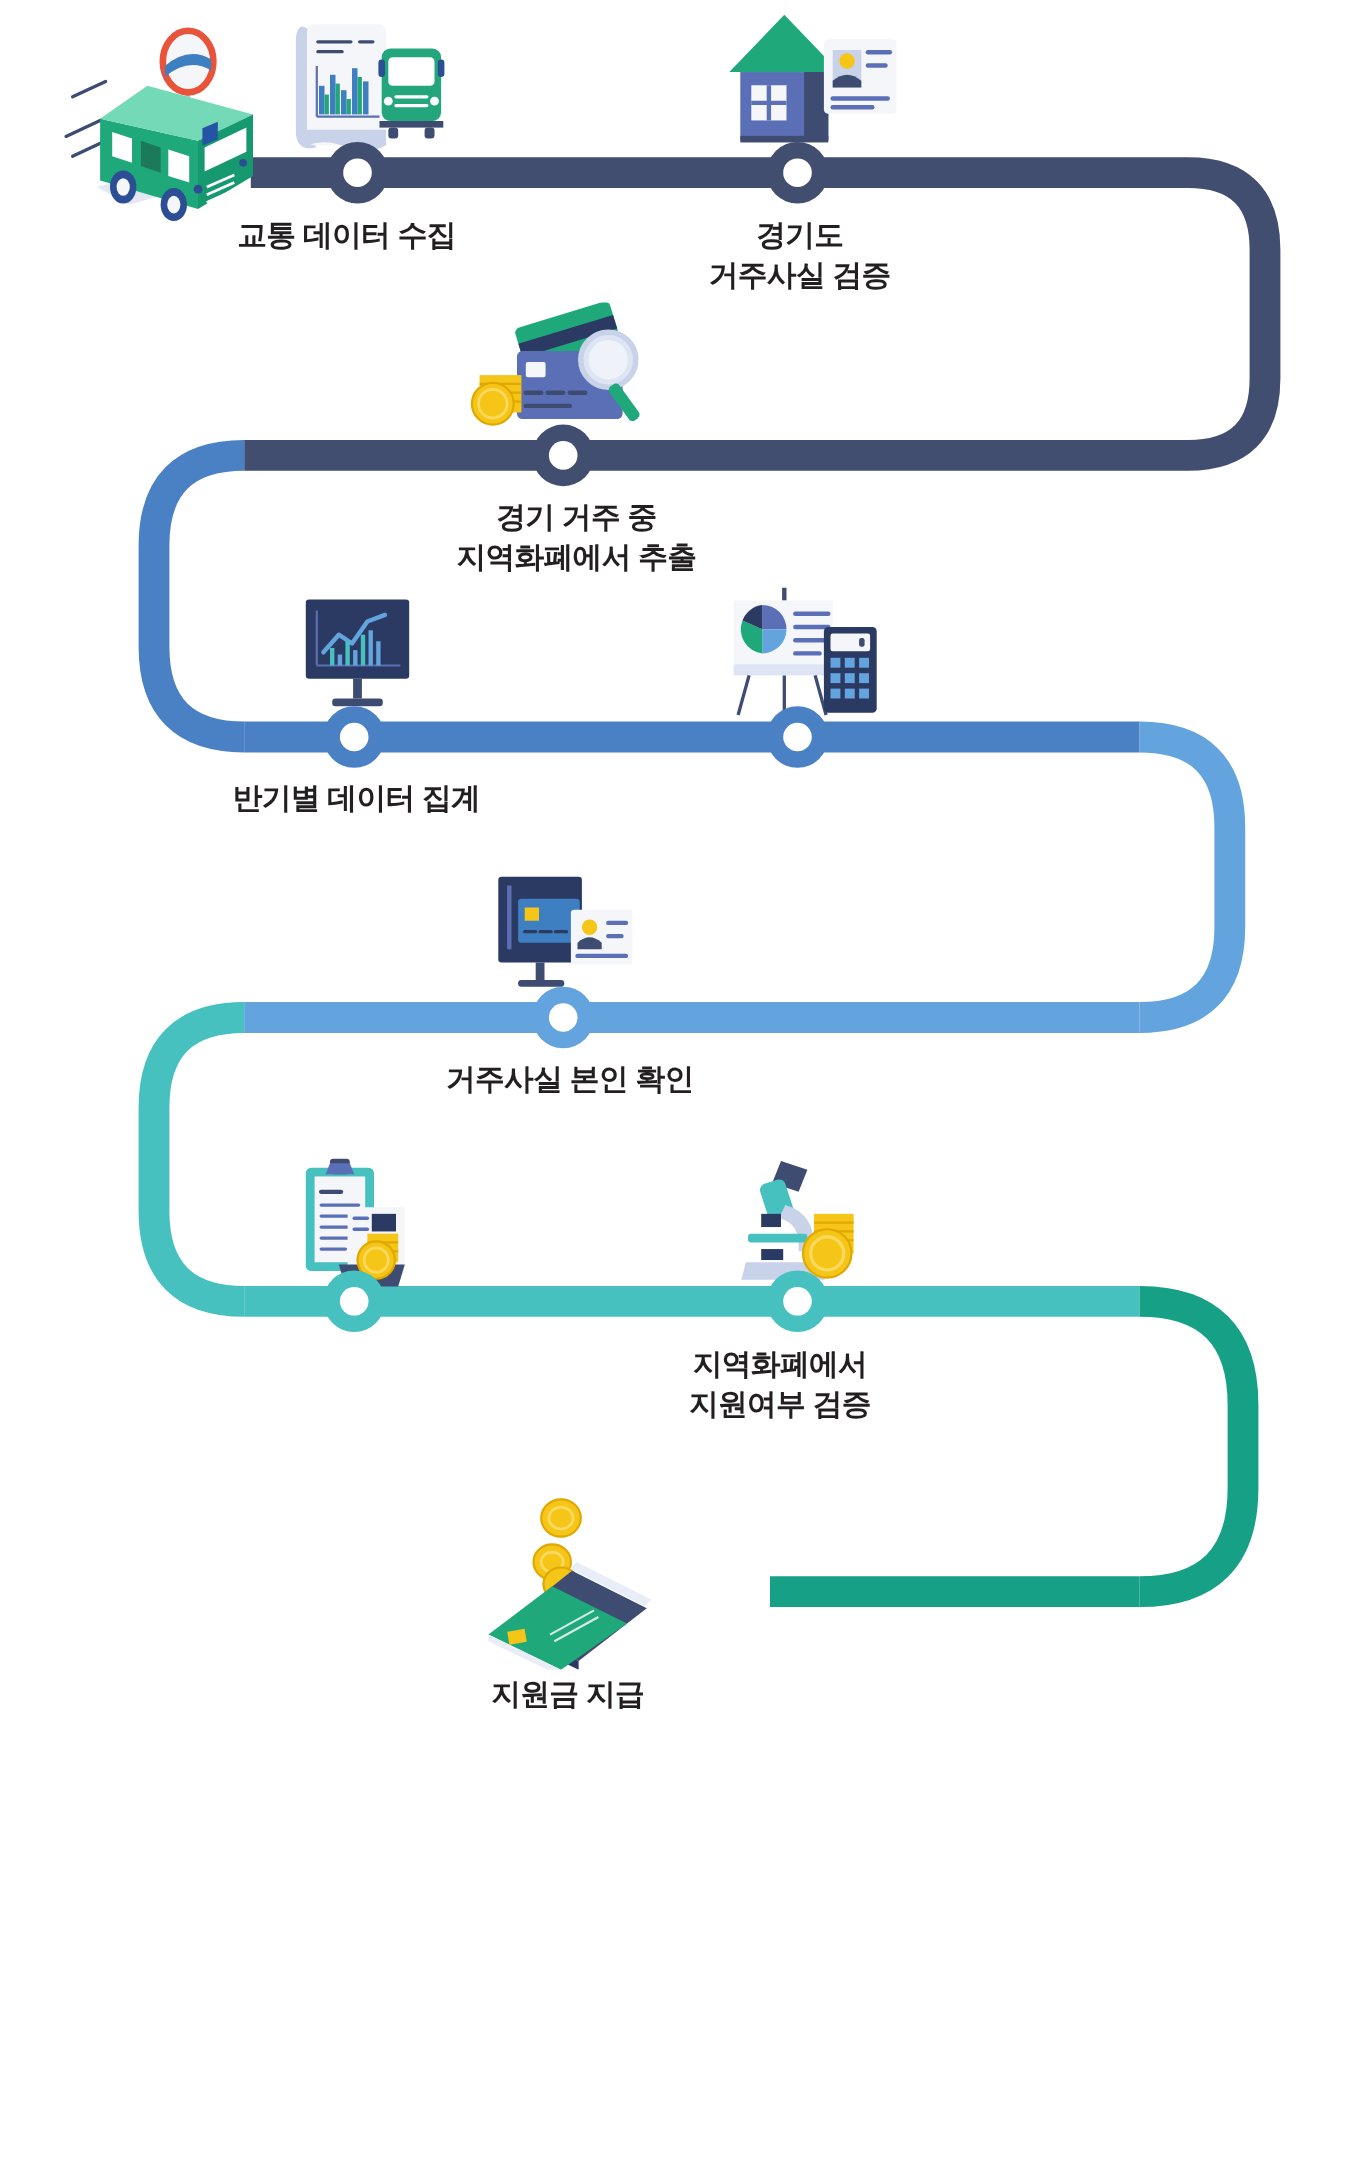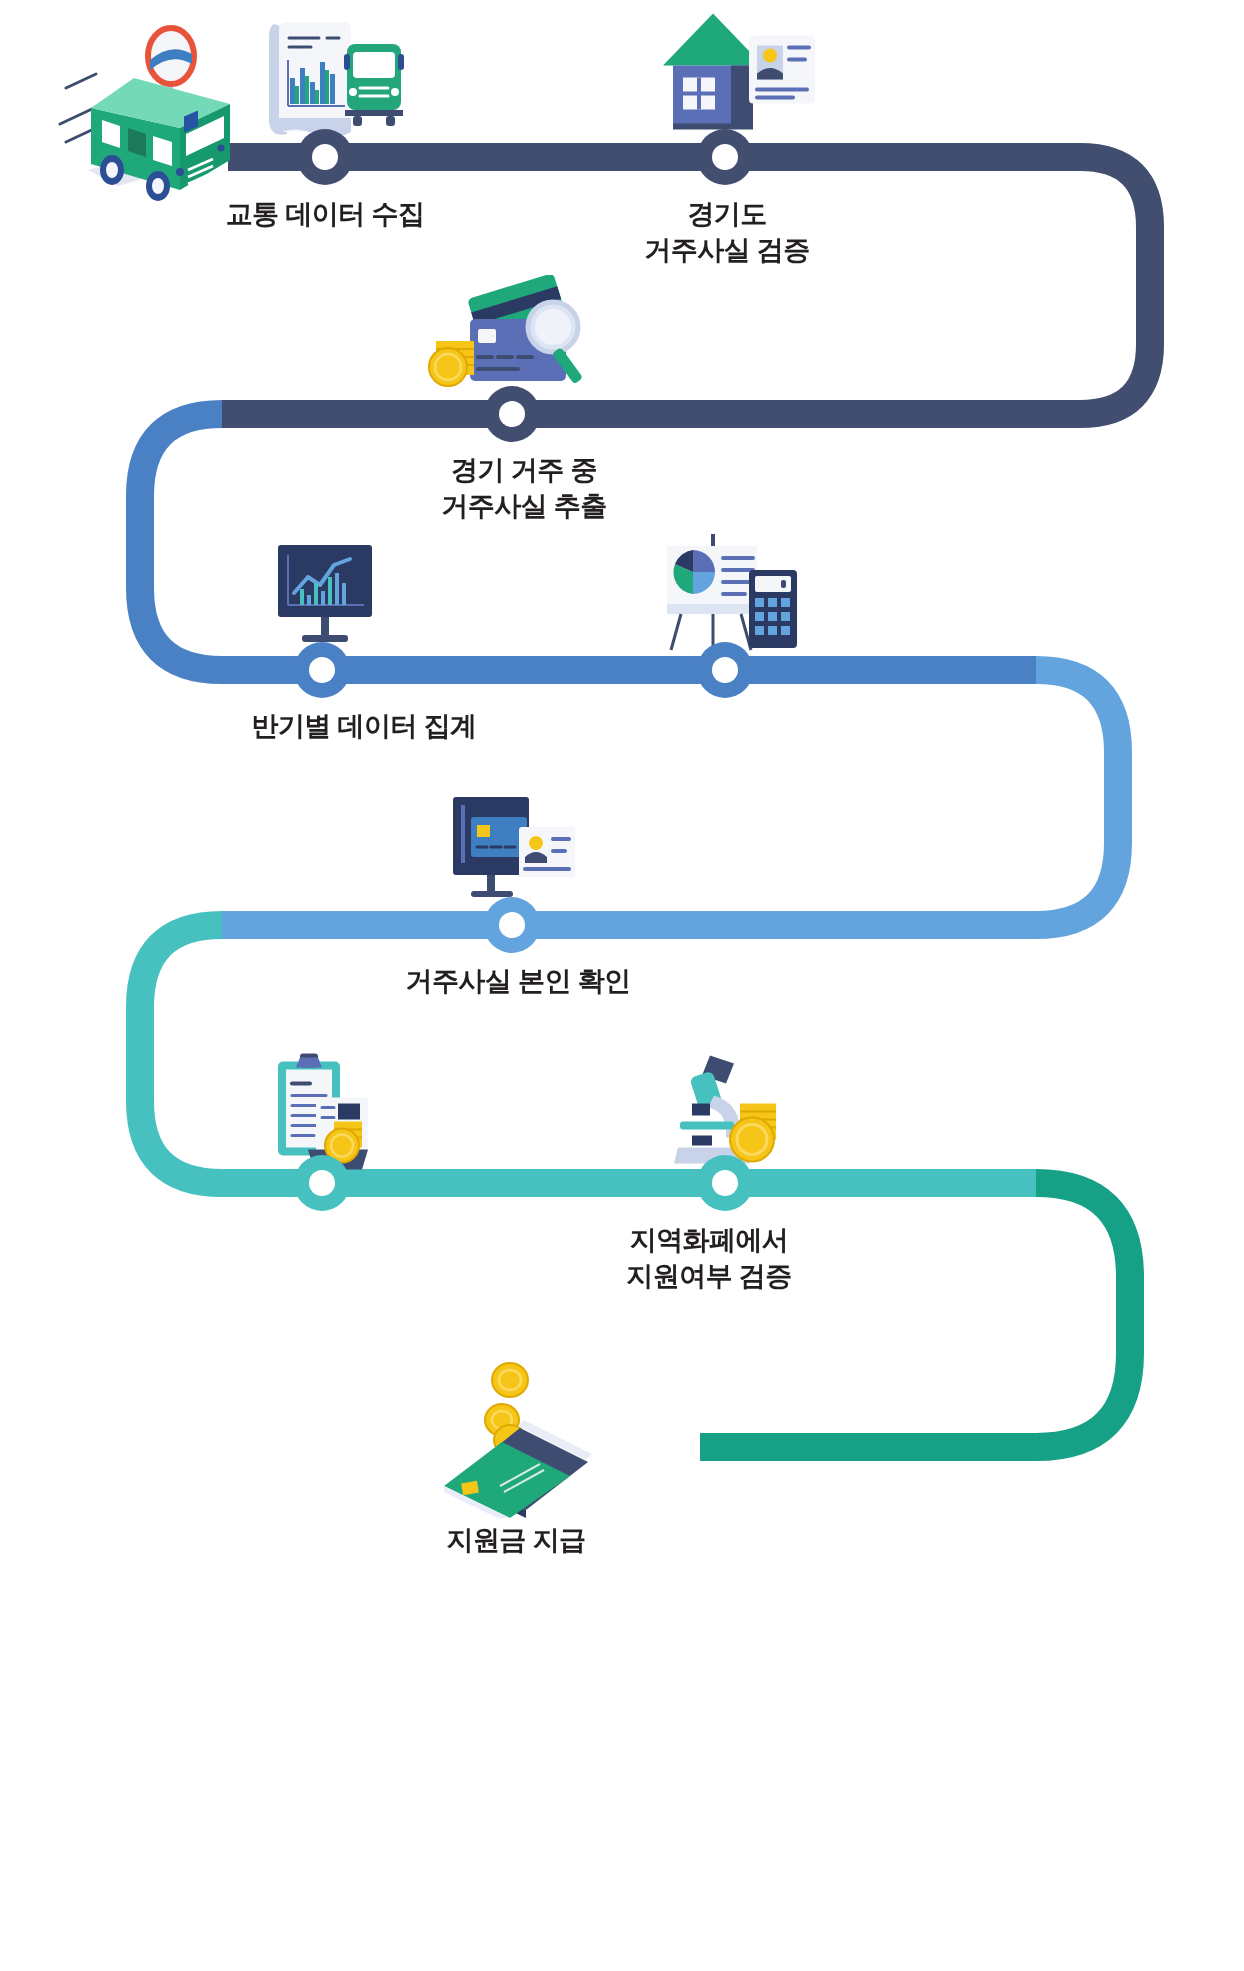--- a/index.html
+++ b/index.html
@@ -118,26 +118,26 @@
   <div class="node" style="left:512px;top:925px;background:#63A4DE;">
     <div class="hole"></div>
   </div>
   <div class="node" style="left:322px;top:1183px;background:#46C1BF;">
     <div class="hole"></div>
   </div>
   <div class="node" style="left:725px;top:1183px;background:#46C1BF;">
     <div class="hole"></div>
   </div>
 
-  <div class="label" style="left:325px;top:196px;">교통 데이터 수집</div>
+  <div class="label" style="left:315px;top:196px;">교통 데이터 수집</div>
   <div class="label" style="left:727px;top:196px;">경기도
 거주사실 검증</div>
   <div class="label" style="left:524px;top:452px;">경기 거주 중
-거주사실 추출</div>
-  <div class="label" style="left:324px;top:708px;margin-left:40px;">반기별 데이터 집계</div>
+지역화폐에서 추출</div>
+  <div class="label" style="left:324px;top:708px;">반기별 데이터 집계</div>
   <div class="label" style="left:518px;top:963px;">거주사실 본인 확인</div>
   <div class="label" style="left:709px;top:1222px;">지역화폐에서
 지원여부 검증</div>
   <div class="label" style="left:516px;top:1522px;">지원금 지급</div>
 
   <div class="icon" style="left:163px;top:115px;">
     <svg width="210" height="190" viewBox="0 0 210 190">
 
       <g stroke="#3D4C70" stroke-width="3" stroke-linecap="round">
         <line x1="8" y1="68" x2="38" y2="54"></line>

